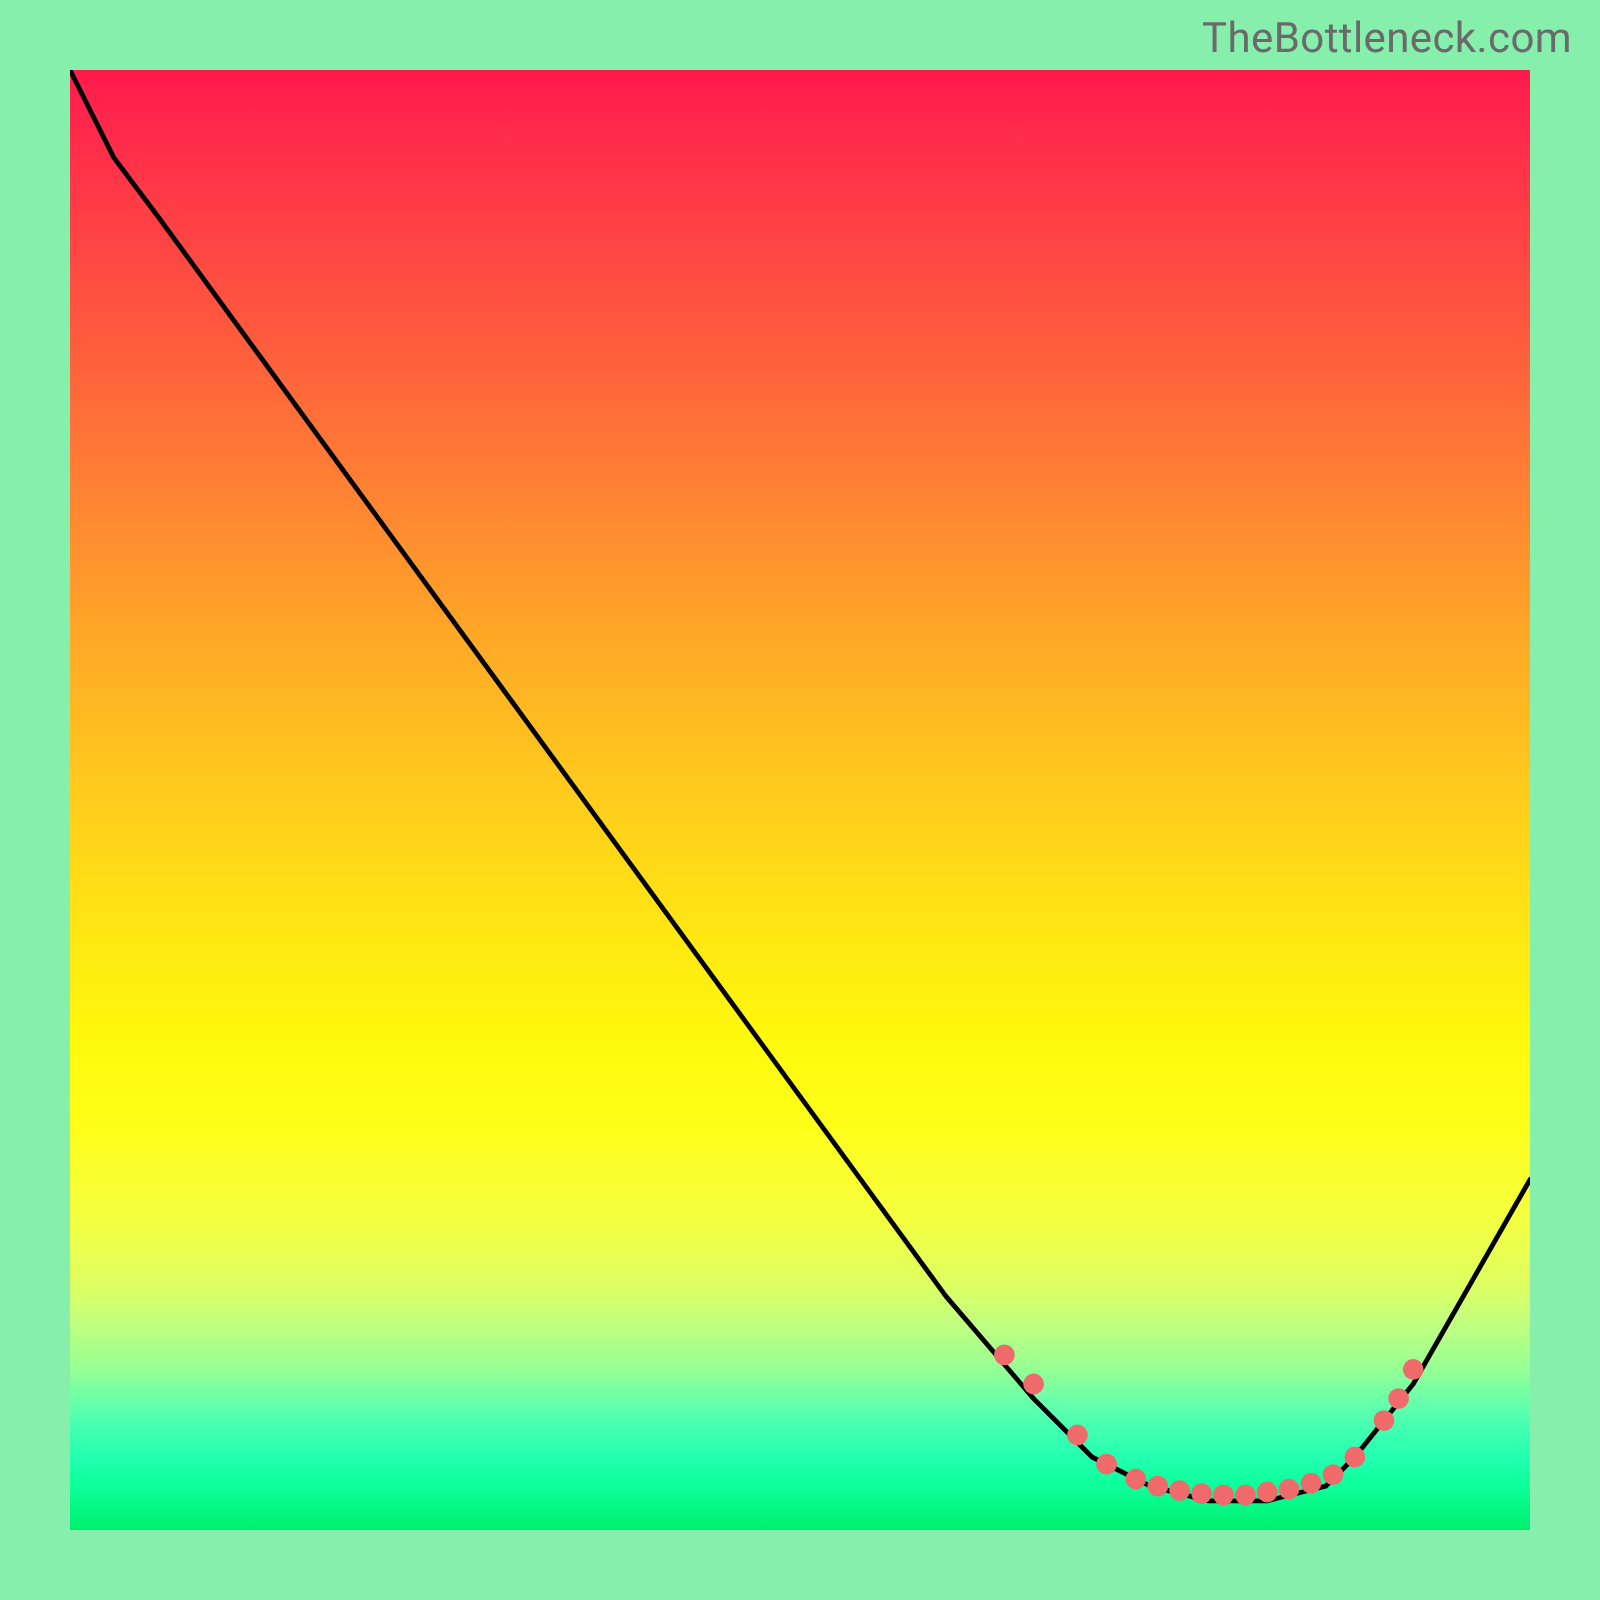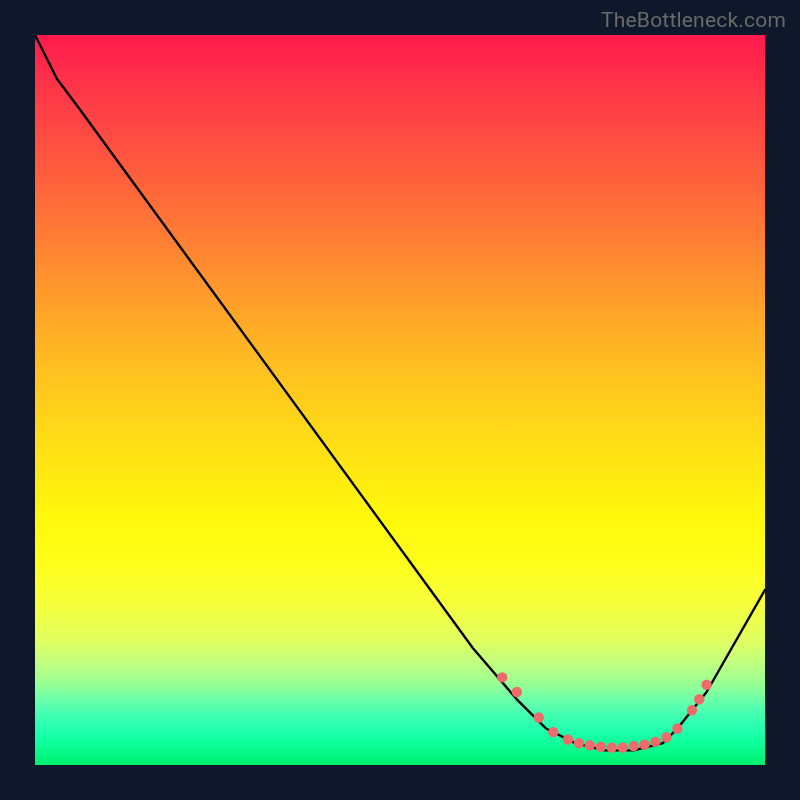--- a/index.html
+++ b/index.html
@@ -7,21 +7,21 @@
     padding: 0;
     width: 800px;
     height: 800px;
     background: #000;
     overflow: hidden;
   }
   .stage {
     position: relative;
     width: 800px;
     height: 800px;
-    background: #0f172a;
+    background: #86efac;
   }
   .plot-area {
     position: absolute;
     left: 35px;
     top: 35px;
     width: 730px;
     height: 730px;
     
     background: linear-gradient(
       to bottom,

